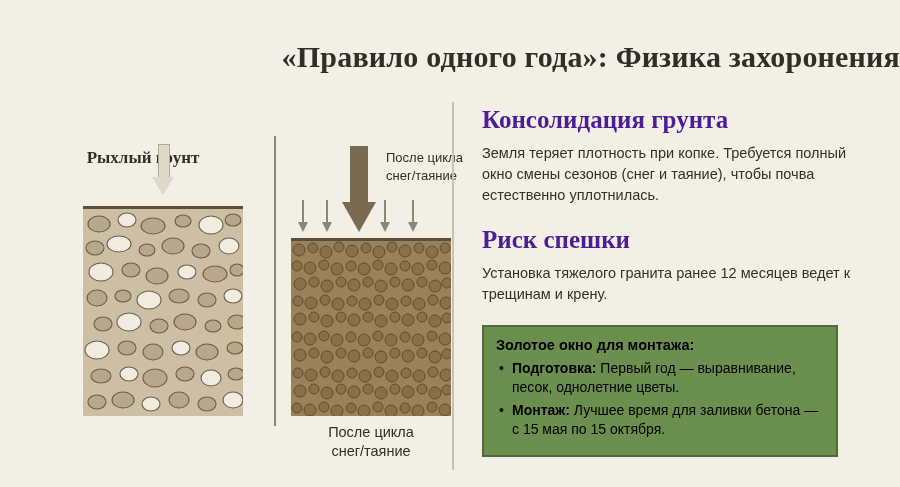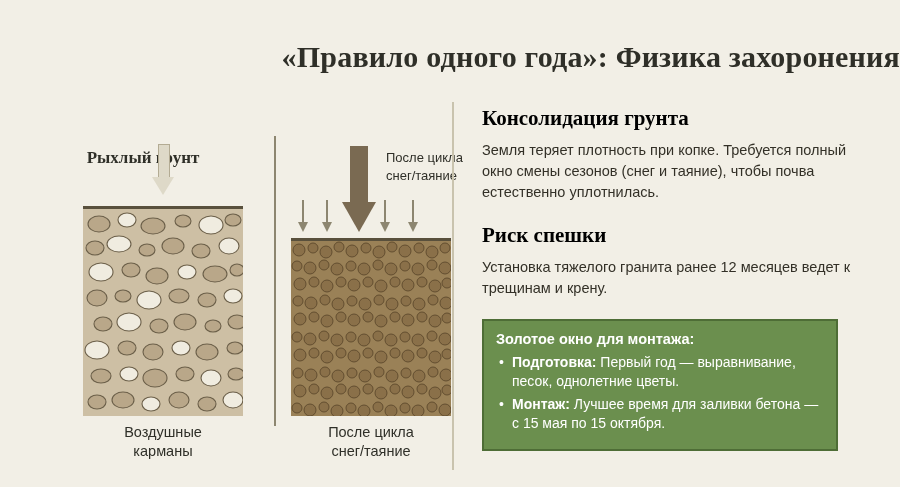--- a/index.html
+++ b/index.html
@@ -180,36 +180,36 @@
   
   .right-panel {
     position: absolute;
     left: 482px;
     top: 106px;
     width: 380px;
   }
   .sec-head {
     font-family: "Liberation Serif", serif;
     font-weight: bold;
-    font-size: 21px;
-    color: #000000;
+    font-size: 25px;
+    color: #4c1d95;
     margin: 0 0 9px 0;
   }
   .sec-body {
     font-size: 14.5px;
     line-height: 21px;
     color: #333027;
     margin: 0 0 20px 0;
   }
   .callout {
     margin-top: 6px;
     background: #6b8f4e;
     border: 2px solid #4e6d36;
     padding: 10px 12px 12px 12px;
-    color: #ffffff;
+    color: #000000;
     width: 356px;
     box-sizing: border-box;
   }
   .callout-title {
     font-weight: bold;
     font-size: 14.5px;
     margin-bottom: 6px;
   }
   .callout ul {
     margin: 0;
@@ -449,24 +449,20 @@
             <circle cx="87" cy="169" r="5"></circle>
             <circle cx="100" cy="173" r="6"></circle>
           <circle cx="114" cy="170" r="5"></circle>
             <circle cx="127" cy="173" r="6"></circle>
             <circle cx="141" cy="169" r="5"></circle>
             <circle cx="154" cy="172" r="6"></circle>
         </g>
       </svg>
     </div>
 
-    <div class="caption loose">
-      <span>Воздушные</span><br>
-      <span>карманы</span>
-    </div>
     <div class="caption dense">
       <span>После цикла</span><br>
       <span>снег/таяние</span>
     </div>
   </div>
 
   <div class="vrule"></div>
 
   <div class="right-panel">
     <h2 class="sec-head">Консолидация грунта</h2>

